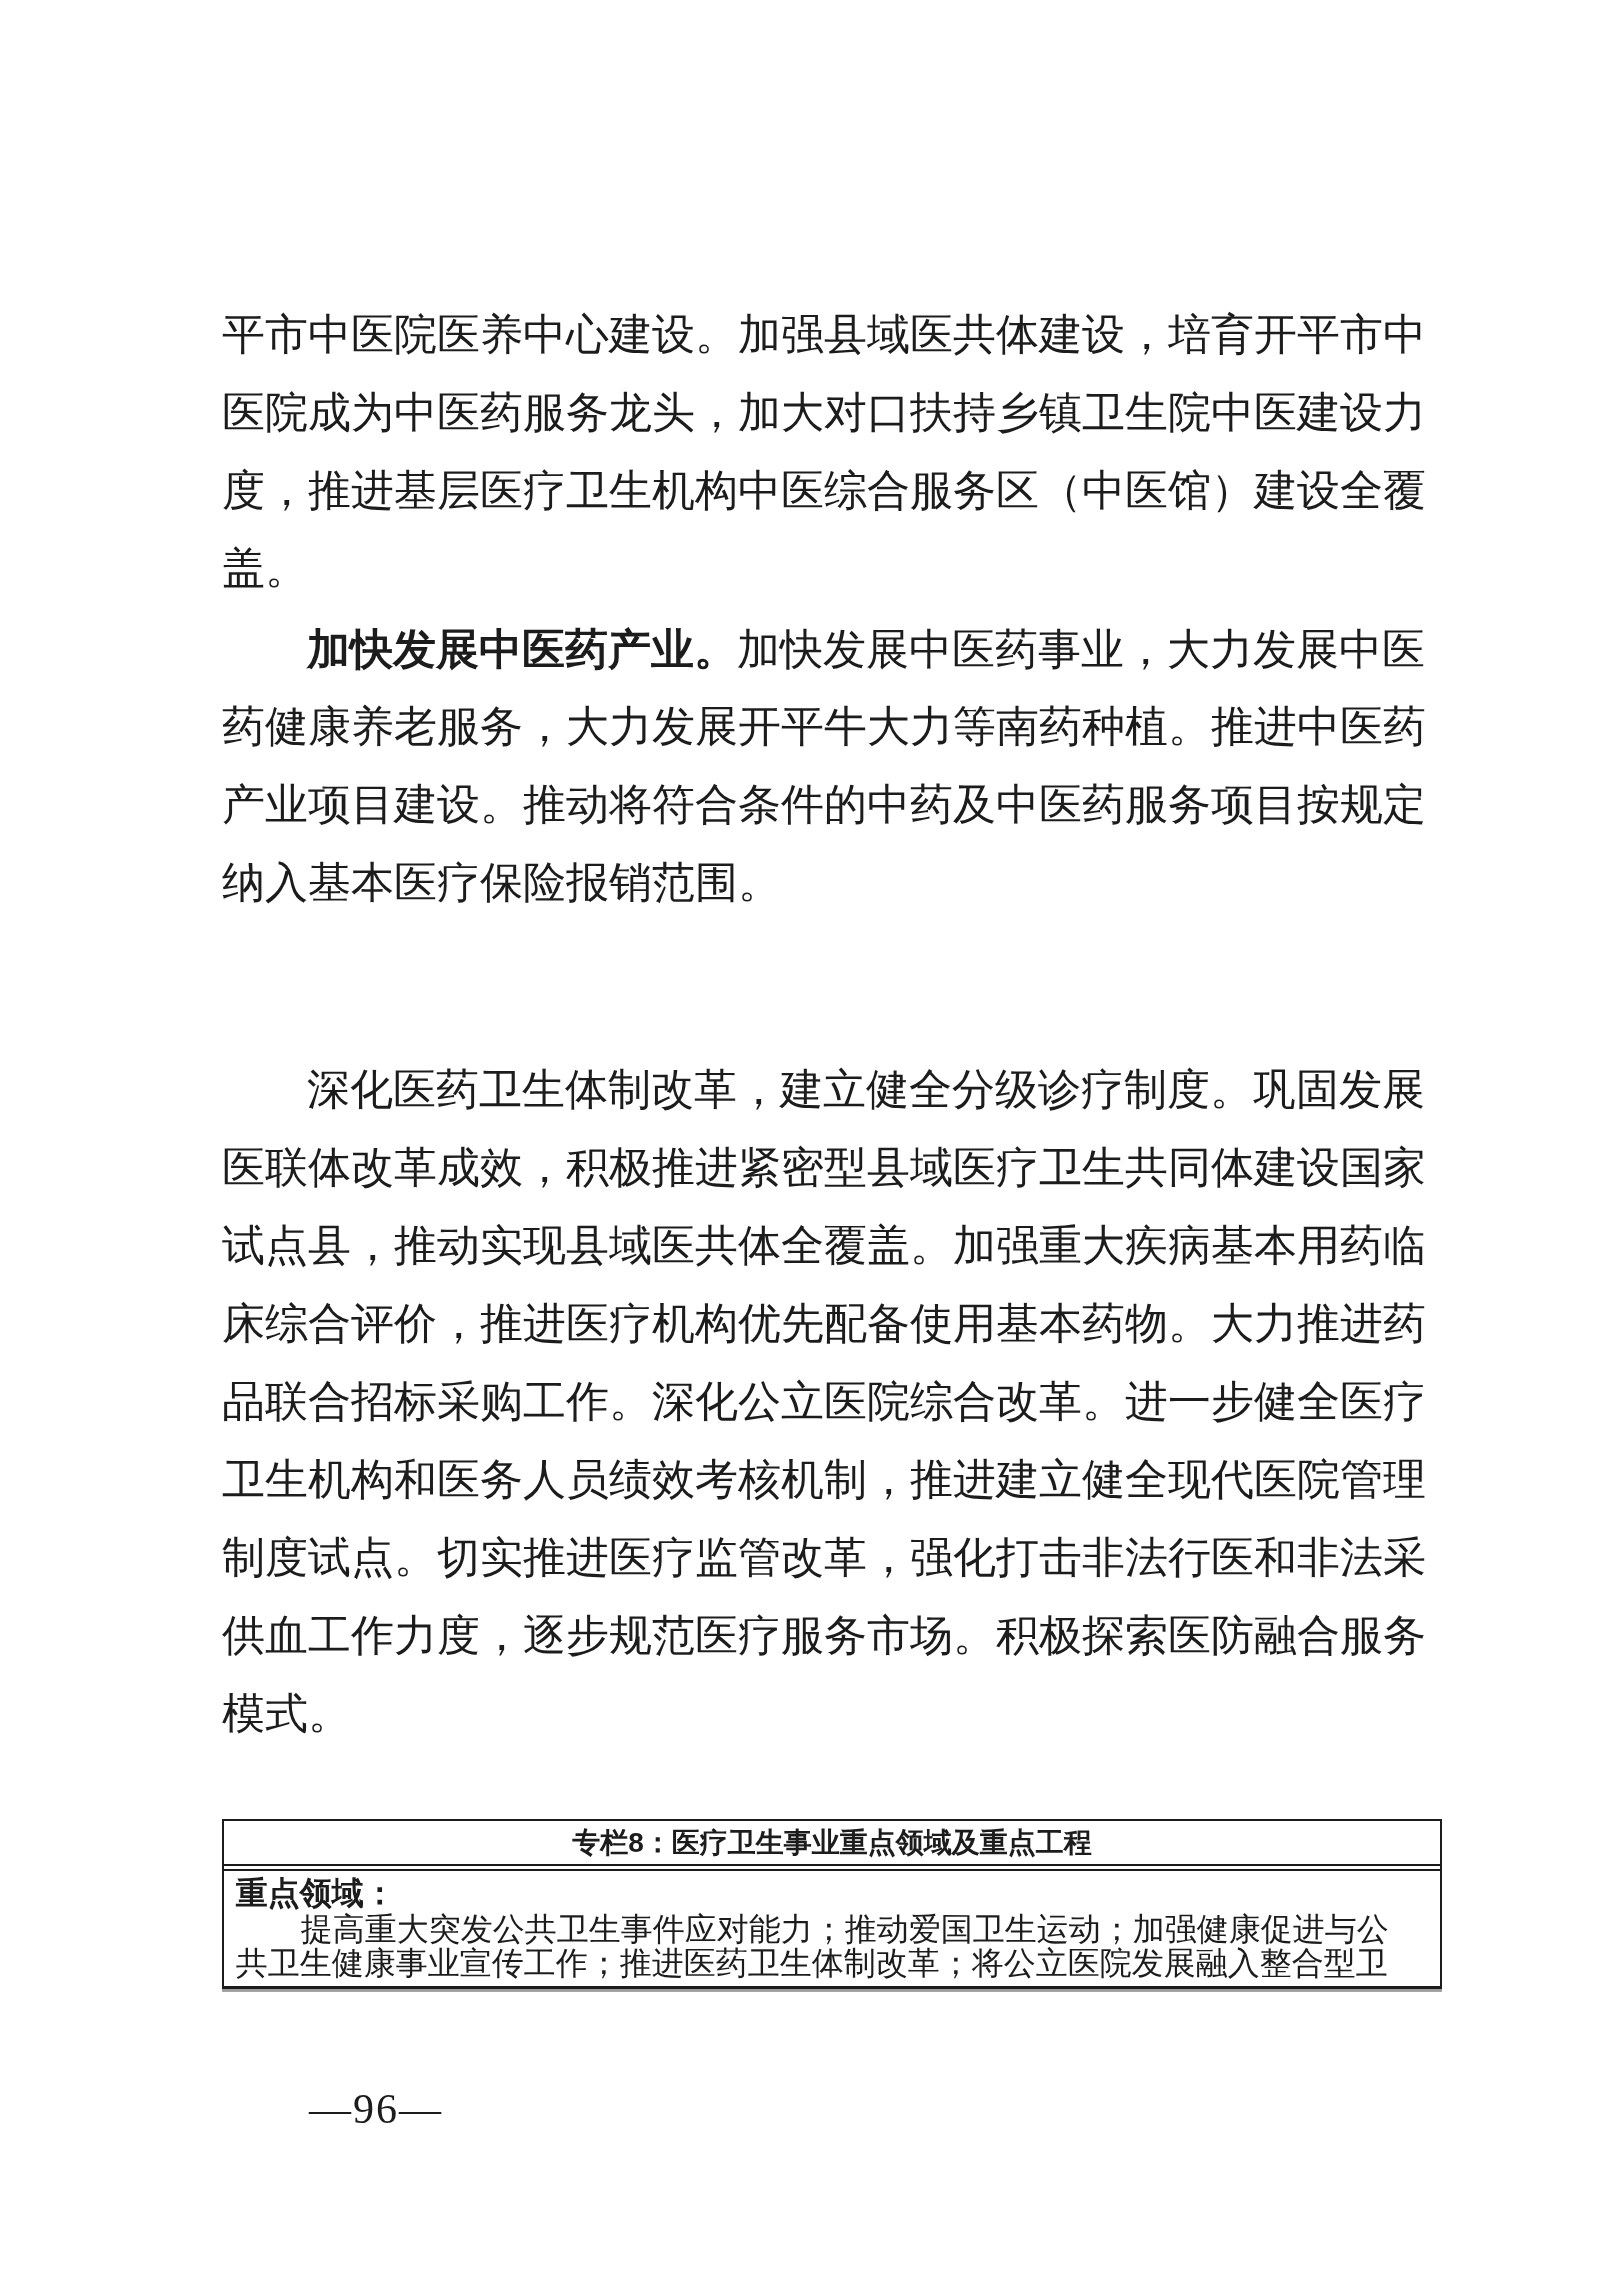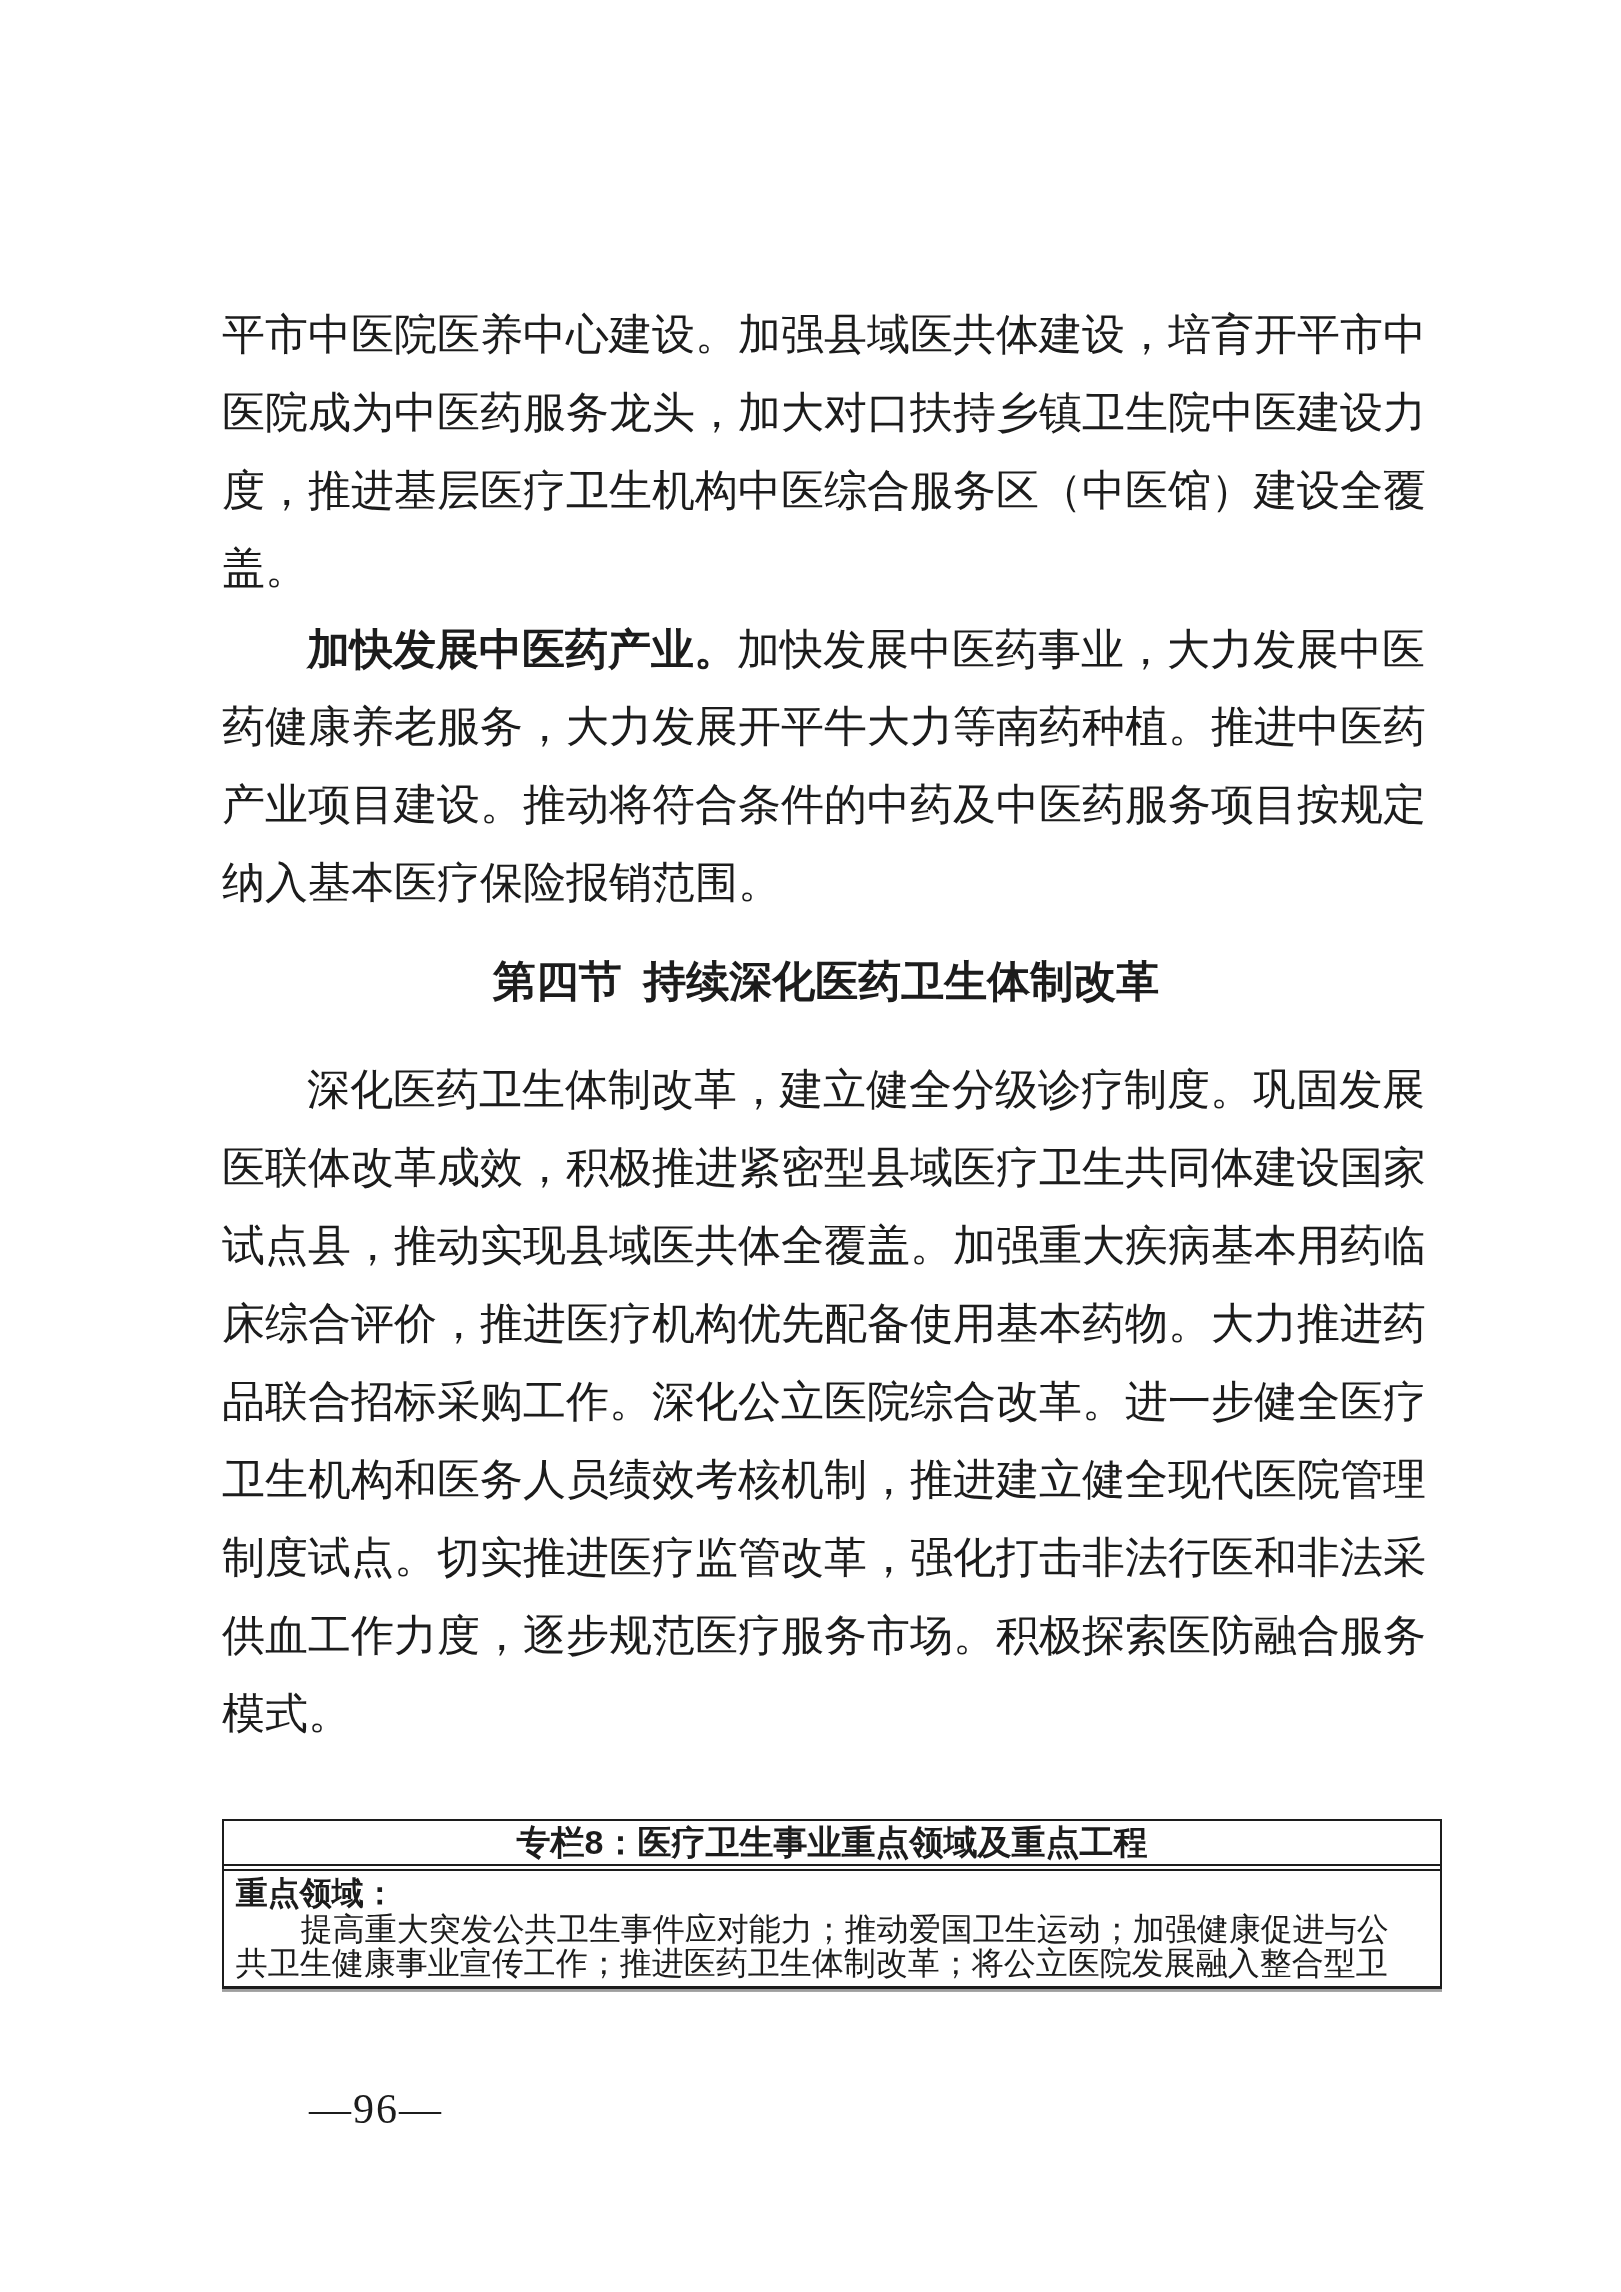--- a/index.html
+++ b/index.html
@@ -60,21 +60,21 @@
     border: 2.9px solid #1c1c1c;
     border-bottom-width: 3.9px;
     box-shadow: 0 2.9px 0 #9e9e9e;
   }
   .panel-header {
     height: 43px;
     line-height: 43px;
     text-align: center;
     font-family: "Liberation Sans", "DejaVu Sans", sans-serif;
     font-weight: 700;
-    font-size: 34px;
+    font-size: 28px;
     white-space: nowrap;
   }
   .panel-divider {
     height: 2.9px;
     border-top: 2px solid #1c1c1c;
     border-bottom: 2px solid #1c1c1c;
   }
   .panel-body {
     padding: 3.9px 11.8px 5.9px 11.8px;
   }
@@ -116,21 +116,20 @@
 
   <div class="para p2">
     <div class="line indent">
       <span class="bold-lead">加快发展中医药产业。</span><span>加快发展中医药事业，大力发展中医</span>
     </div>
     <div class="line">药健康养老服务，大力发展开平牛大力等南药种植。推进中医药</div>
     <div class="line">产业项目建设。推动将符合条件的中药及中医药服务项目按规定</div>
     <div class="line">纳入基本医疗保险报销范围。</div>
   </div>
 
-  <h2 class="heading">第四节 持续深化医药卫生体制改革</h2>
 
   <div class="para p3">
     <div class="line indent">深化医药卫生体制改革，建立健全分级诊疗制度。巩固发展</div>
     <div class="line">医联体改革成效，积极推进紧密型县域医疗卫生共同体建设国家</div>
     <div class="line">试点县，推动实现县域医共体全覆盖。加强重大疾病基本用药临</div>
     <div class="line">床综合评价，推进医疗机构优先配备使用基本药物。大力推进药</div>
     <div class="line">品联合招标采购工作。深化公立医院综合改革。进一步健全医疗</div>
     <div class="line">卫生机构和医务人员绩效考核机制，推进建立健全现代医院管理</div>
     <div class="line">制度试点。切实推进医疗监管改革，强化打击非法行医和非法采</div>
     <div class="line">供血工作力度，逐步规范医疗服务市场。积极探索医防融合服务</div>

